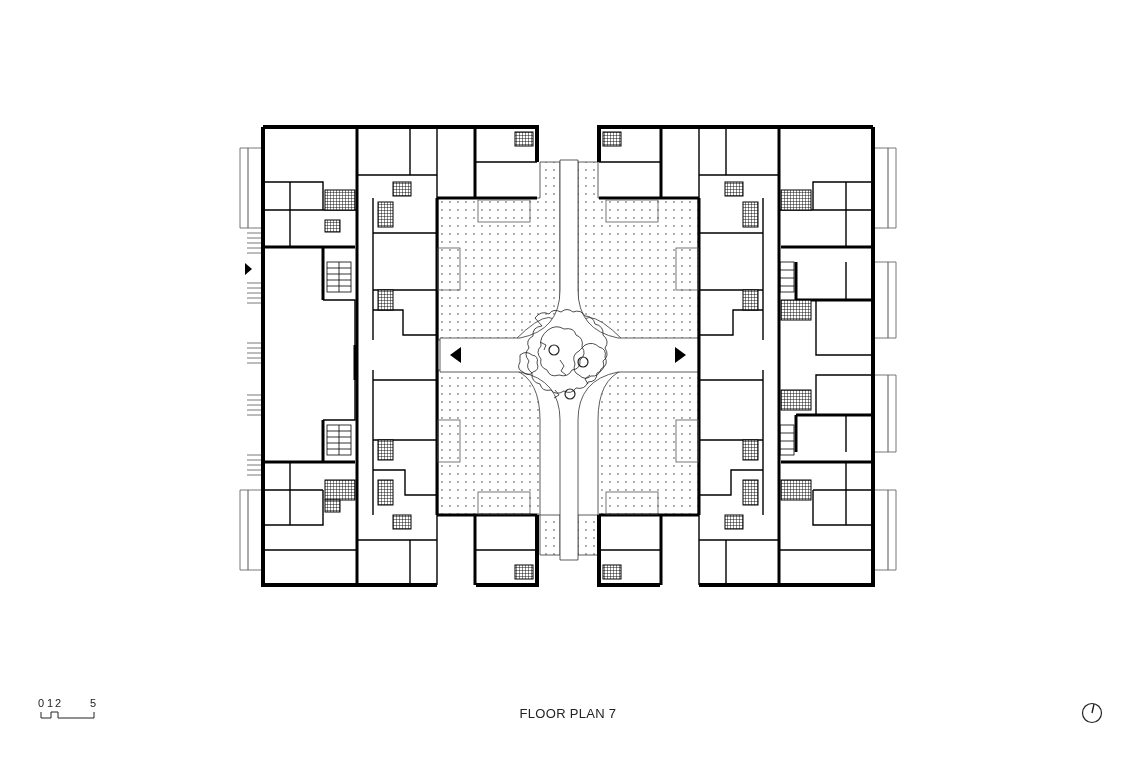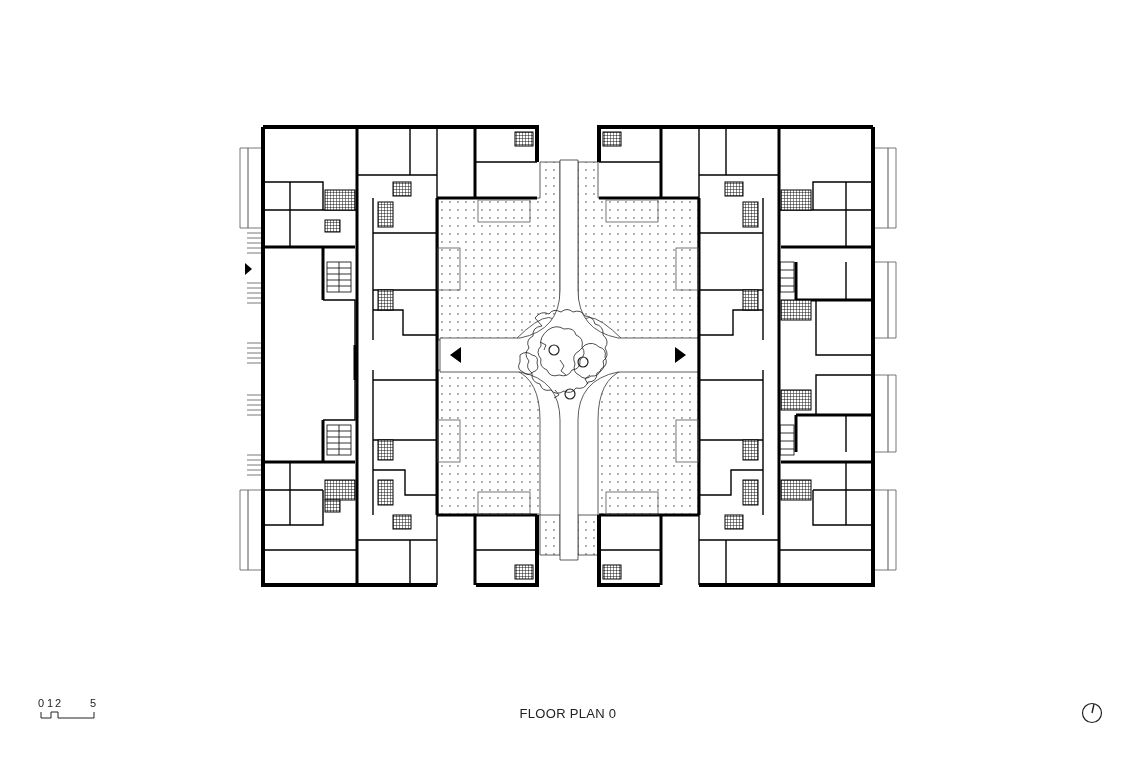--- a/index.html
+++ b/index.html
@@ -168,18 +168,18 @@
 <div class="scale">
   <span class="scale-lbl" style="left:0">0</span>
   <span class="scale-lbl" style="left:9px">1</span>
   <span class="scale-lbl" style="left:17px">2</span>
   <span class="scale-lbl" style="left:52px">5</span>
   <svg style="position:absolute;left:0;top:13px" width="62" height="10">
     <path d="M3 2 V8 H13 V2 H20 V8 H56 V2" fill="none" stroke="#222" stroke-width="1"></path>
   </svg>
 </div>
 
-<div class="title">FLOOR PLAN 0</div>
+<div class="title">FLOOR PLAN 7</div>
 
 <svg class="north" width="22" height="22">
   <circle cx="11" cy="11" r="9.5" fill="none" stroke="#222" stroke-width="1.2"></circle>
   <path d="M11 11 L13 2" stroke="#222" stroke-width="1.4"></path>
 </svg>
 
 </body></html>

